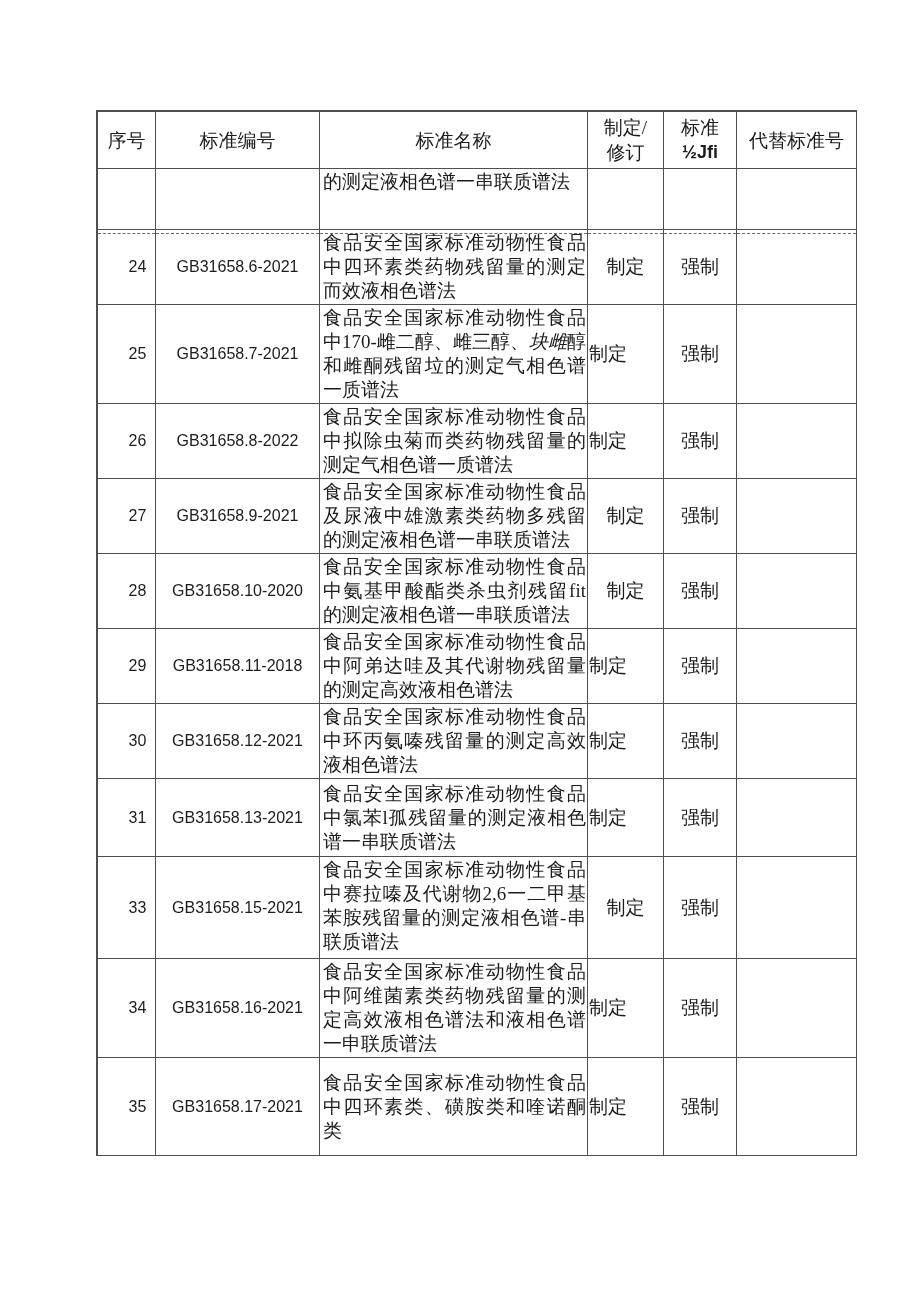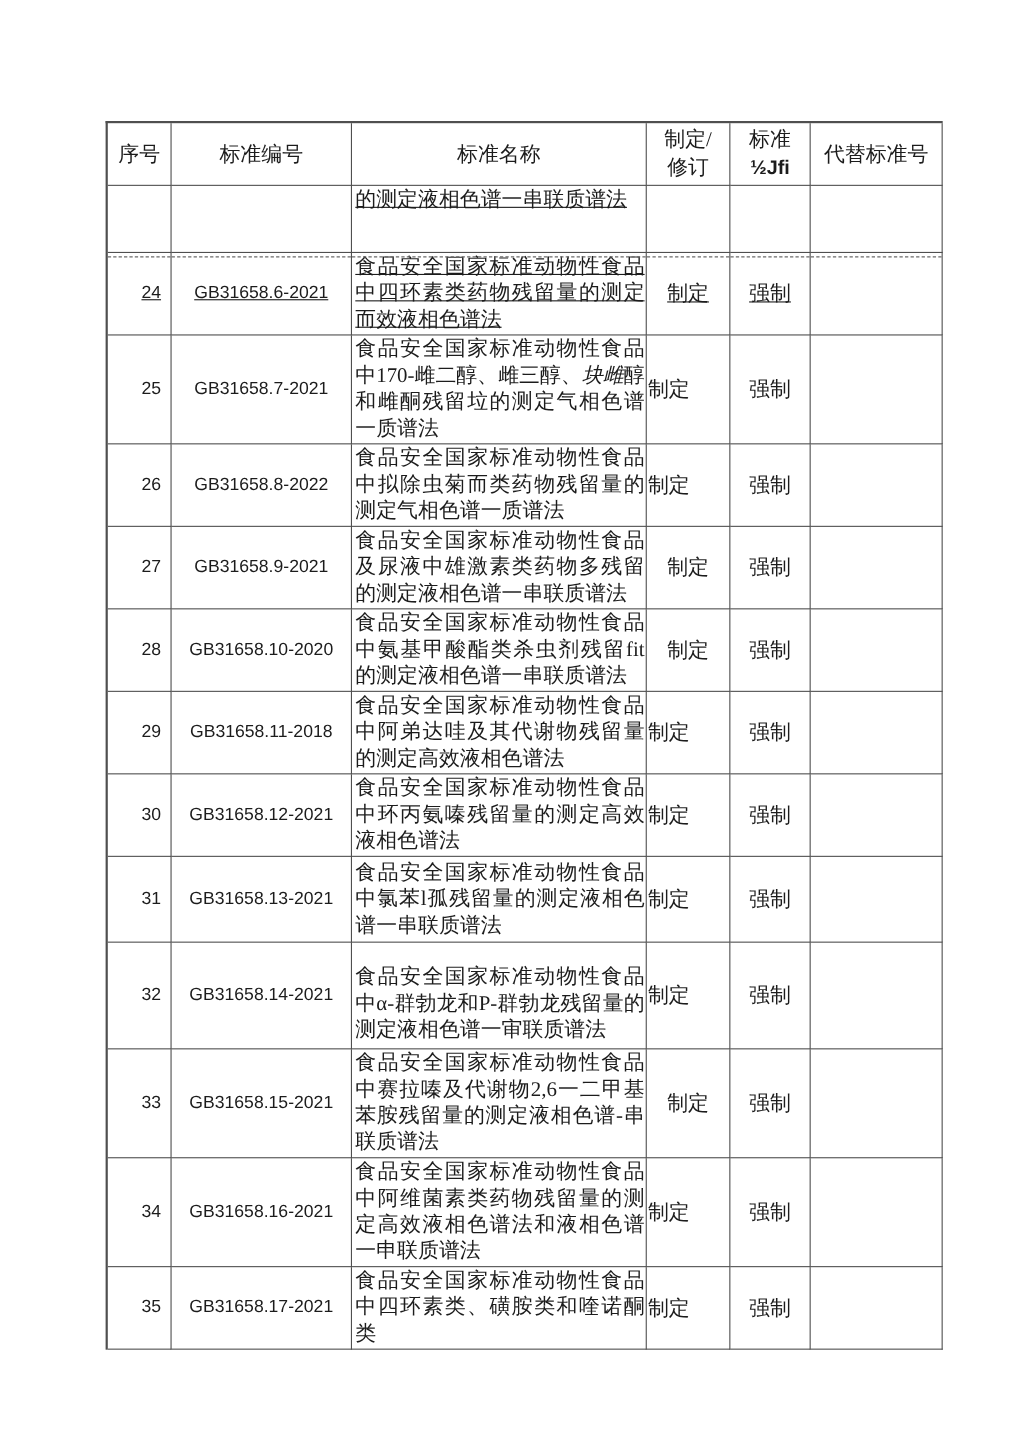--- a/index.html
+++ b/index.html
@@ -76,35 +76,35 @@
   td.c-action, td.c-nature {
     font-size: 19px;
     text-align: center;
   }
   td.c-action.flush-left {
     text-align: left;
     padding-left: 1px;
   }
   
   tbody tr:nth-child(1)  td { height: 58px; }
-  tbody tr:nth-child(2)  td { height: 68px; text-decoration: underline; }
+  tbody tr:nth-child(2)  td { height: 68px; }
   tbody tr:nth-child(3)  td { height: 95px; }
   tbody tr:nth-child(4)  td { height: 69px; }
   tbody tr:nth-child(5)  td { height: 70px; }
   tbody tr:nth-child(6)  td { height: 69px; }
   tbody tr:nth-child(7)  td { height: 71px; margin-top: 48px; }
   tbody tr:nth-child(8)  td { height: 69px; margin-top: 19px; }
   tbody tr:nth-child(9)  td { height: 75px; }
   tbody tr:nth-child(10) td { height: 91px; }
   tbody tr:nth-child(11) td { height: 94px; }
   tbody tr:nth-child(12) td { height: 95px; }
   tbody tr:nth-child(13) td { height: 53px; }
 
   
-  tbody tr:nth-child(1) td.c-name { vertical-align: top; text-decoration: underline; }
+  tbody tr:nth-child(1) td.c-name { vertical-align: top; }
   
   tbody tr:nth-child(10) td.c-name { vertical-align: bottom; padding-bottom: 4px; }
 
   
   tbody tr.split-after td {
     border-bottom: 1.5px solid #4f4f4f;
     position: relative;
   }
   tbody tr.split-after td::after {
     content: "";
@@ -210,28 +210,20 @@
   </tr>
         <tr>
     <td class="c-serial">31</td>
     <td class="c-code">GB31658.13-2021</td>
     <td class="c-name"><span>食品安全国家标准动物性食品中氯苯l孤残留量的测定液相色谱一串联质谱法</span></td>
     <td class="c-action flush-left">制定</td>
     <td class="c-nature">强制</td>
     <td class="c-replaced"></td>
   </tr>
         <tr>
-    <td class="c-serial">32</td>
-    <td class="c-code">GB31658.14-2021</td>
-    <td class="c-name"><span>食品安全国家标准动物性食品中α-群勃龙和P-群勃龙残留量的测定液相色谱一审联质谱法</span></td>
-    <td class="c-action flush-left">制定</td>
-    <td class="c-nature">强制</td>
-    <td class="c-replaced"></td>
-  </tr>
-        <tr>
     <td class="c-serial">33</td>
     <td class="c-code">GB31658.15-2021</td>
     <td class="c-name"><span>食品安全国家标准动物性食品中赛拉嗪及代谢物2,6一二甲基苯胺残留量的测定液相色谱-串联质谱法</span></td>
     <td class="c-action">制定</td>
     <td class="c-nature">强制</td>
     <td class="c-replaced"></td>
   </tr>
         <tr>
     <td class="c-serial">34</td>
     <td class="c-code">GB31658.16-2021</td>

